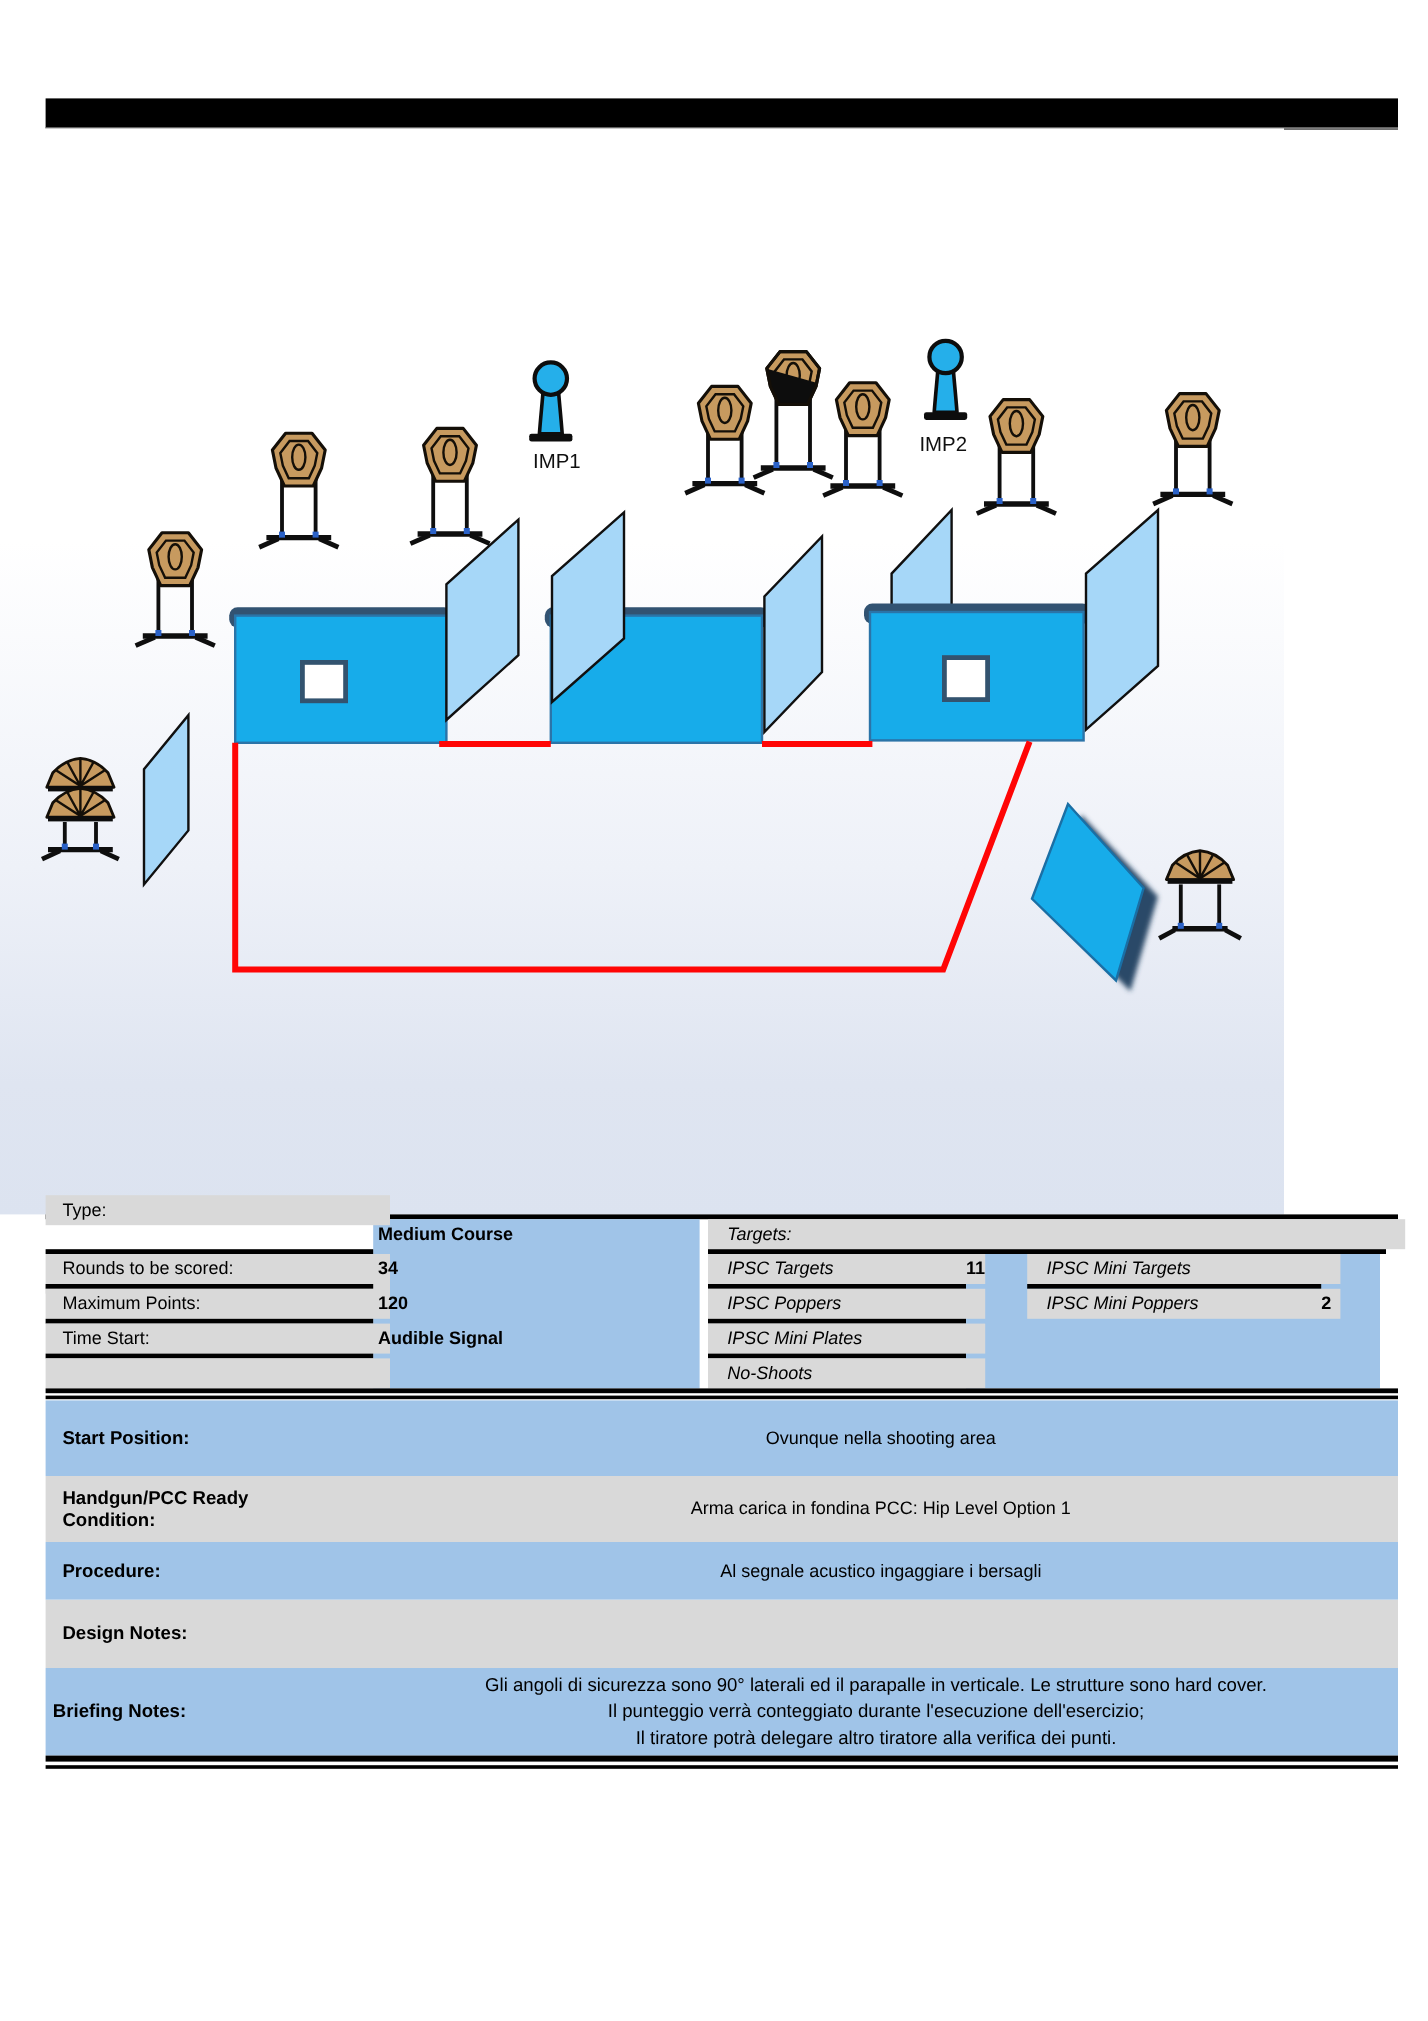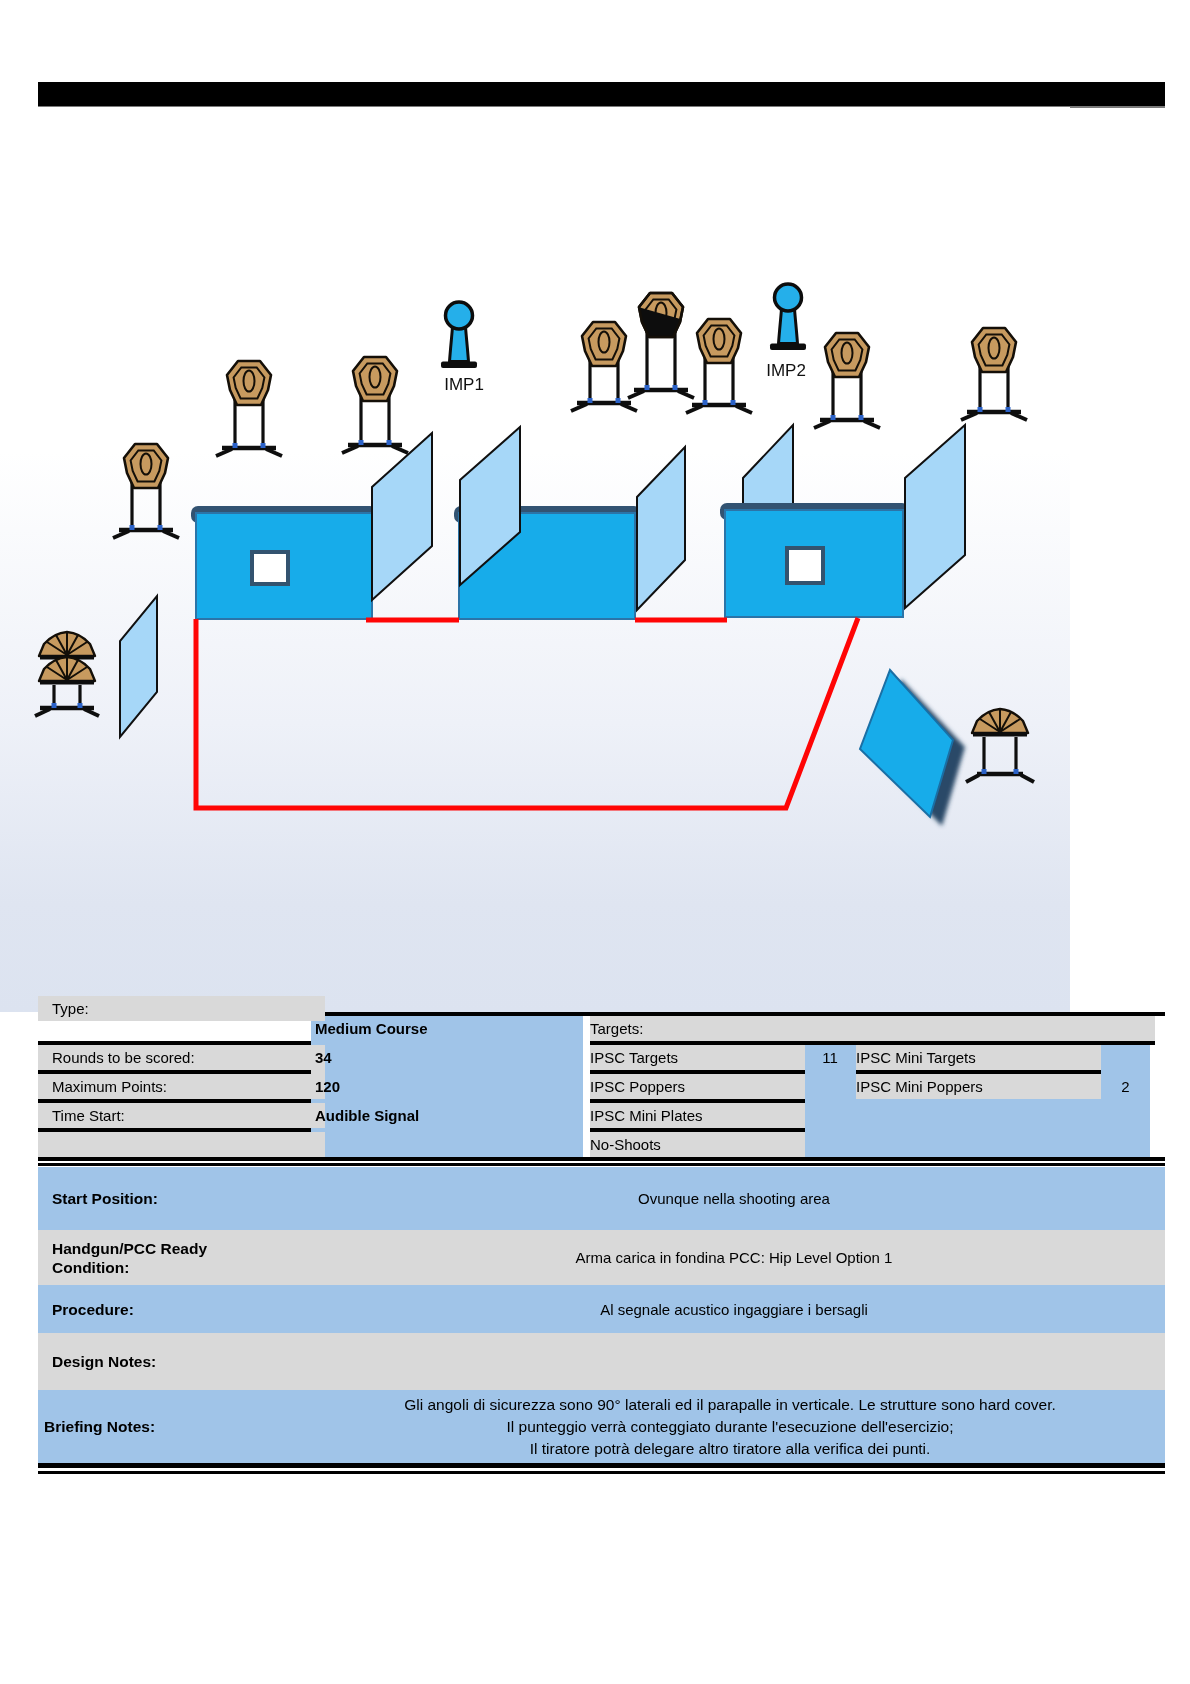--- a/index.html
+++ b/index.html
@@ -23,23 +23,23 @@
   .red{stroke:#FF0505;stroke-width:5;fill:none;stroke-linejoin:miter;}
   .dlabel{font:17px "Liberation Sans",sans-serif;fill:#101010;text-anchor:middle;}
 
   
   .abs{position:absolute;}
   .gray{background:#D9D9D9;}
   .blue{background:#A0C4E8;}
   .rule{background:#000;}
   .cell{font-size:15px;line-height:25px;white-space:nowrap;overflow:hidden;}
   .cell.lab{padding-left:14px;}
-  .cell.lab8{padding-left:0;}
+  .cell.lab8{padding-left:16px;font-style:italic;}
   .cell.val{padding-left:4px;font-weight:bold;}
-  .cell.num{text-align:center;font-weight:normal;}
+  .cell.num{text-align:left;font-weight:bold;}
   .secrow{display:flex;align-items:center;}
   .seclab{flex:0 0 auto;padding-left:14px;font-size:15.5px;font-weight:bold;line-height:19px;}
   .seccontent{flex:1 1 auto;text-align:center;font-size:15px;}
   .brieflines{flex:1 1 auto;text-align:center;font-size:15.5px;line-height:22px;}
 </style>
 </head>
 <body>
 
 <div class="page">
 

